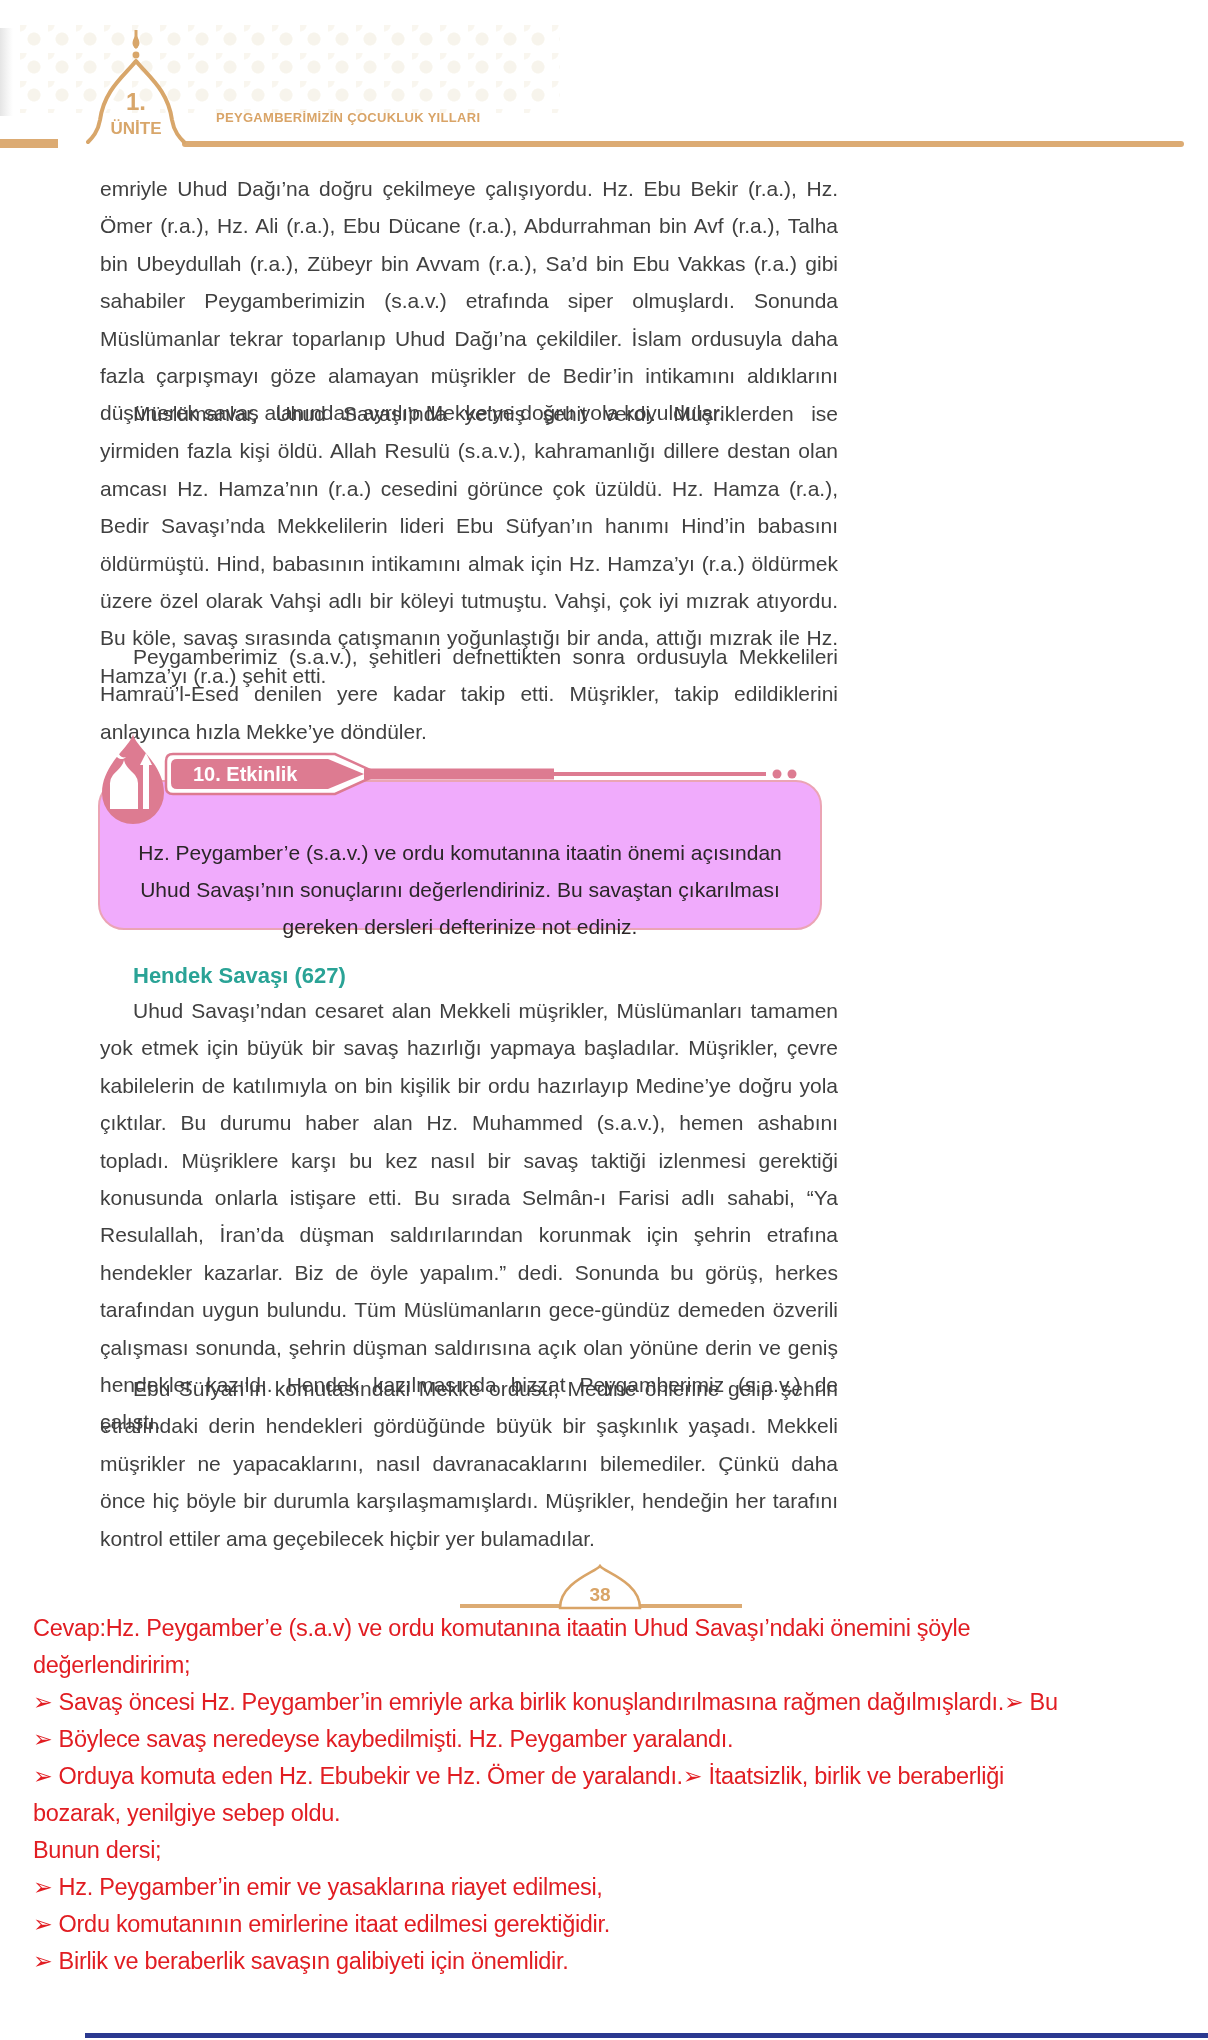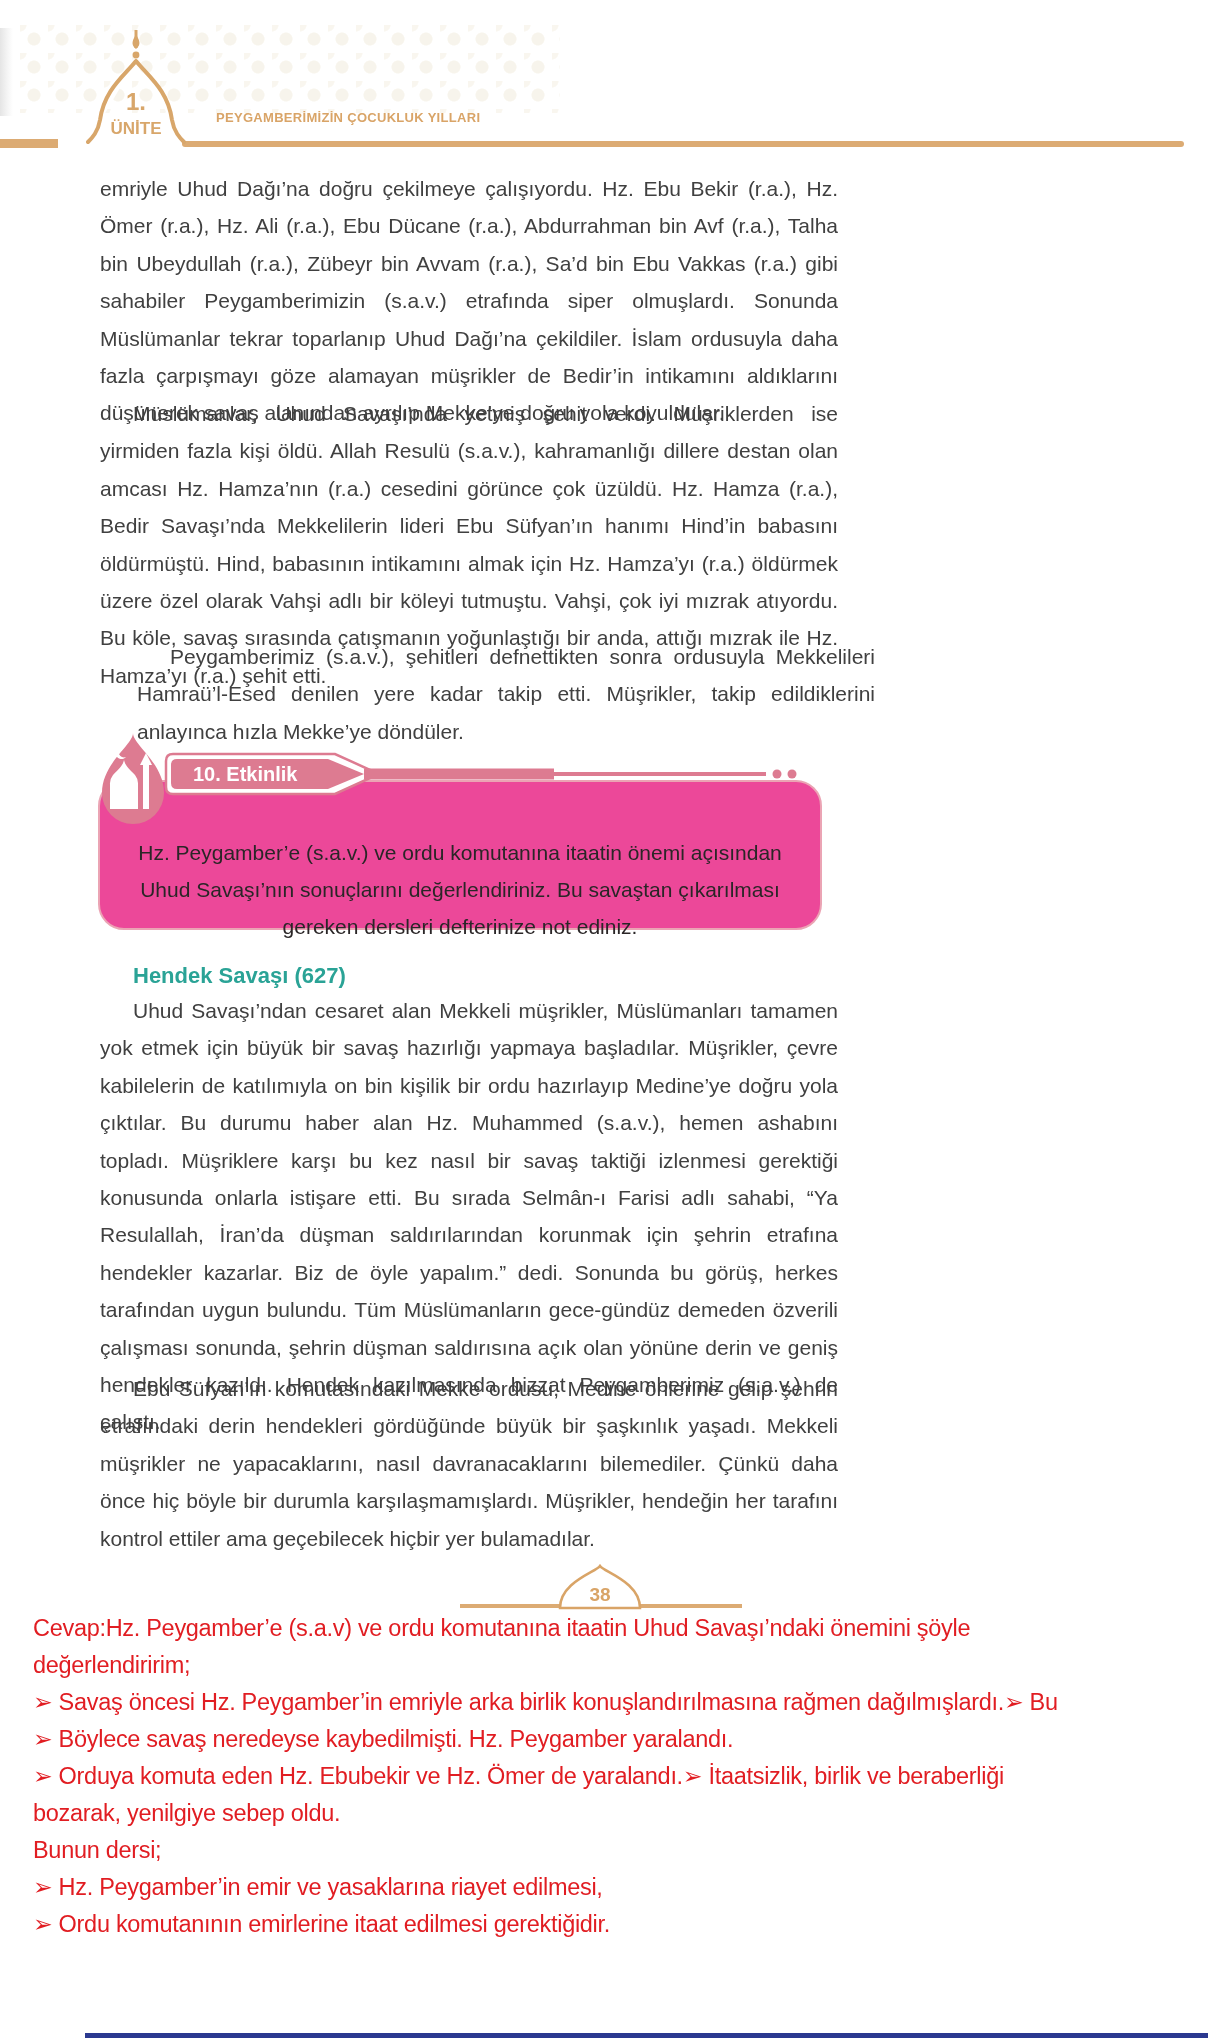--- a/index.html
+++ b/index.html
@@ -30,21 +30,21 @@
   }
   
   .para {
     position:absolute; left:100px; width:738px; font-size:21px; line-height:37.4px;
     text-align:justify; color:#404040;
   }
   .indent { text-indent:33px; }
   
   .activity-box {
     position:absolute; left:98px; top:780px; width:724px; height:150px;
-    background:#ec4899; border:2px solid #eba4b4; border-radius:26px;
+    background:#f0abfc; border:2px solid #eba4b4; border-radius:26px;
   }
   .activity-text {
     position:absolute; left:22px; right:22px; top:52px; font-size:21px; line-height:37px;
     text-align:center; color:#2a2627;
   }
   .activity-drop { position:absolute; left:96px; top:731px; width:74px; height:104px; }
   .activity-banner { position:absolute; left:163px; top:751px; width:648px; height:46px; }
   
   .section-heading {
     position:absolute; left:133px; top:963px; font-size:22px; font-weight:bold; color:#2aa396;
@@ -77,21 +77,21 @@
     <circle cx="50" cy="27" r="3.4" fill="#d8a66a"></circle>
     <path d="M50 33 C38 48 18 62 14 92 C12 104 6 110 2 114 M50 33 C62 48 82 62 86 92 C88 104 94 110 98 114" fill="#ffffff" stroke="#d8a66a" stroke-width="4" stroke-linecap="round"></path>
     <text x="50" y="82" text-anchor="middle" font-size="24" font-weight="bold" fill="#d8a66a">1.</text>
     <text x="50" y="106" text-anchor="middle" font-size="17" font-weight="bold" fill="#d8a66a">ÜNİTE</text>
   </svg>
 
   <div class="page-title">PEYGAMBERİMİZİN ÇOCUKLUK YILLARI</div>
 
   <p class="para" style="top:170px;">emriyle Uhud Dağı’na doğru çekilmeye çalışıyordu. Hz. Ebu Bekir (r.a.), Hz. Ömer (r.a.), Hz. Ali (r.a.), Ebu Dücane (r.a.), Abdurrahman bin Avf (r.a.), Talha bin Ubeydullah (r.a.), Zübeyr bin Avvam (r.a.), Sa’d bin Ebu Vakkas (r.a.) gibi sahabiler Peygamberimizin (s.a.v.) etrafında siper olmuşlardı. Sonunda Müslümanlar tekrar toparlanıp Uhud Dağı’na çekildiler. İslam ordusuyla daha fazla çarpışmayı göze alamayan müşrikler de Bedir’in intikamını aldıklarını düşünerek savaş alanından ayrılıp Mekke’ye doğru yola koyuldular.</p>
   <p class="para indent" style="top:395px;">Müslümanlar, Uhud Savaşı’nda yetmiş şehit verdi. Müşriklerden ise yirmiden fazla kişi öldü. Allah Resulü (s.a.v.), kahramanlığı dillere destan olan amcası Hz. Hamza’nın (r.a.) cesedini görünce çok üzüldü. Hz. Hamza (r.a.), Bedir Savaşı’nda Mekkelilerin lideri Ebu Süfyan’ın hanımı Hind’in babasını öldürmüştü. Hind, babasının intikamını almak için Hz. Hamza’yı (r.a.) öldürmek üzere özel olarak Vahşi adlı bir köleyi tutmuştu. Vahşi, çok iyi mızrak atıyordu. Bu köle, savaş sırasında çatışmanın yoğunlaştığı bir anda, attığı mızrak ile Hz. Hamza’yı (r.a.) şehit etti.</p>
-  <p class="para indent" style="top:638px;margin-left:37px;">Peygamberimiz (s.a.v.), şehitleri defnettikten sonra ordusuyla Mekkelileri Hamraü’l-Esed denilen yere kadar takip etti. Müşrikler, takip edildiklerini anlayınca hızla Mekke’ye döndüler.</p>
+  <p class="para indent" style="top:638px;">Peygamberimiz (s.a.v.), şehitleri defnettikten sonra ordusuyla Mekkelileri Hamraü’l-Esed denilen yere kadar takip etti. Müşrikler, takip edildiklerini anlayınca hızla Mekke’ye döndüler.</p>
 
   <div class="activity-box">
     <div class="activity-text">Hz. Peygamber’e (s.a.v.) ve ordu komutanına itaatin önemi açısından Uhud Savaşı’nın sonuçlarını değerlendiriniz. Bu savaştan çıkarılması gereken dersleri defterinize not ediniz.</div>
   </div>
 
   <svg class="activity-drop" viewBox="0 0 74 104">
     <path d="M37 2 C37 14 6 32 6 62 A31 31 0 0 0 68 62 C68 32 37 14 37 2 Z" fill="#dd7b91"></path>
     <path d="M14 78 L14 54 A14 14 0 0 1 17 44 C24 37 27 34 28 29 C29 34 32 37 39 44 A14 14 0 0 1 42 54 L42 78 Z" fill="#ffffff"></path>
     <rect x="47" y="34" width="6" height="44" fill="#ffffff"></rect>
     <path d="M44 34 L56 34 L50 22 Z" fill="#ffffff"></path>
@@ -121,16 +121,17 @@
   <div class="answer">
     <div>Cevap:Hz. Peygamber’e (s.a.v) ve ordu komutanına itaatin Uhud Savaşı’ndaki önemini şöyle</div>
     <div>değerlendiririm;</div>
     <div>➢ Savaş öncesi Hz. Peygamber’in emriyle arka birlik konuşlandırılmasına rağmen dağılmışlardı.➢ Bu</div>
     <div>➢ Böylece savaş neredeyse kaybedilmişti. Hz. Peygamber yaralandı.</div>
     <div>➢ Orduya komuta eden Hz. Ebubekir ve Hz. Ömer de yaralandı.➢ İtaatsizlik, birlik ve beraberliği</div>
     <div>bozarak, yenilgiye sebep oldu.</div>
     <div>Bunun dersi;</div>
     <div>➢ Hz. Peygamber’in emir ve yasaklarına riayet edilmesi,</div>
     <div>➢ Ordu komutanının emirlerine itaat edilmesi gerektiğidir.</div>
+    <div>➢ Birlik ve beraberlik savaşın galibiyeti için önemlidir.</div>
   </div>
 
   <div class="bottom-rule"></div>
 </div>
 
 </body></html>

